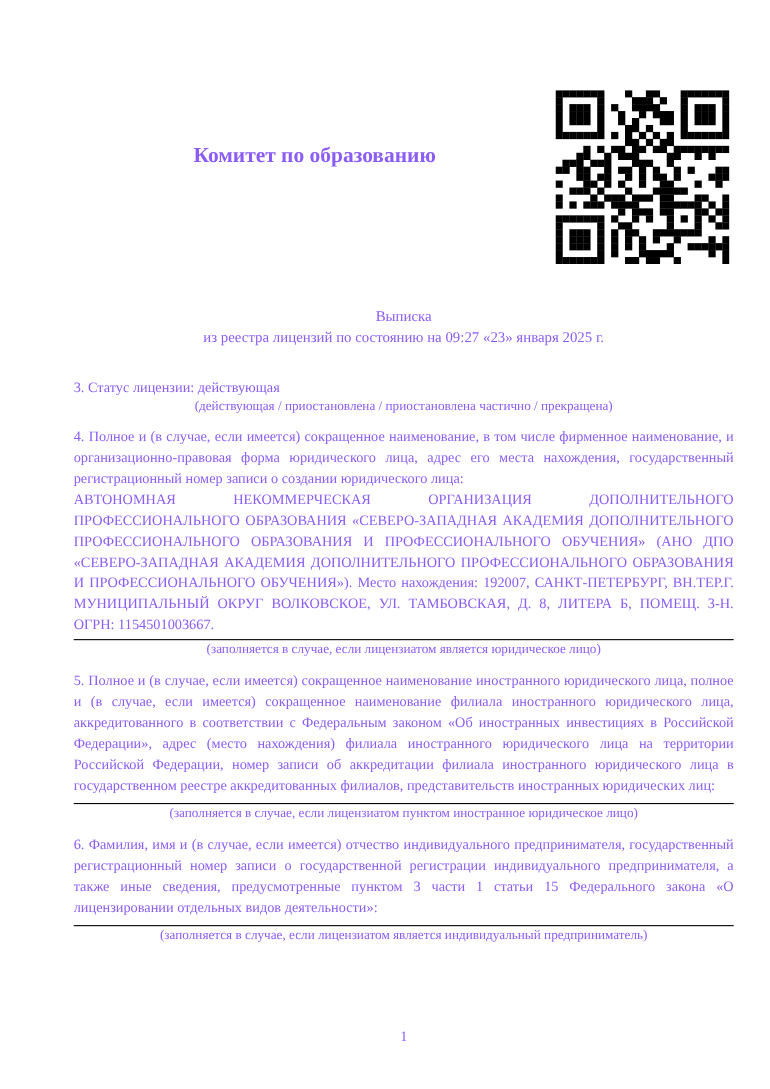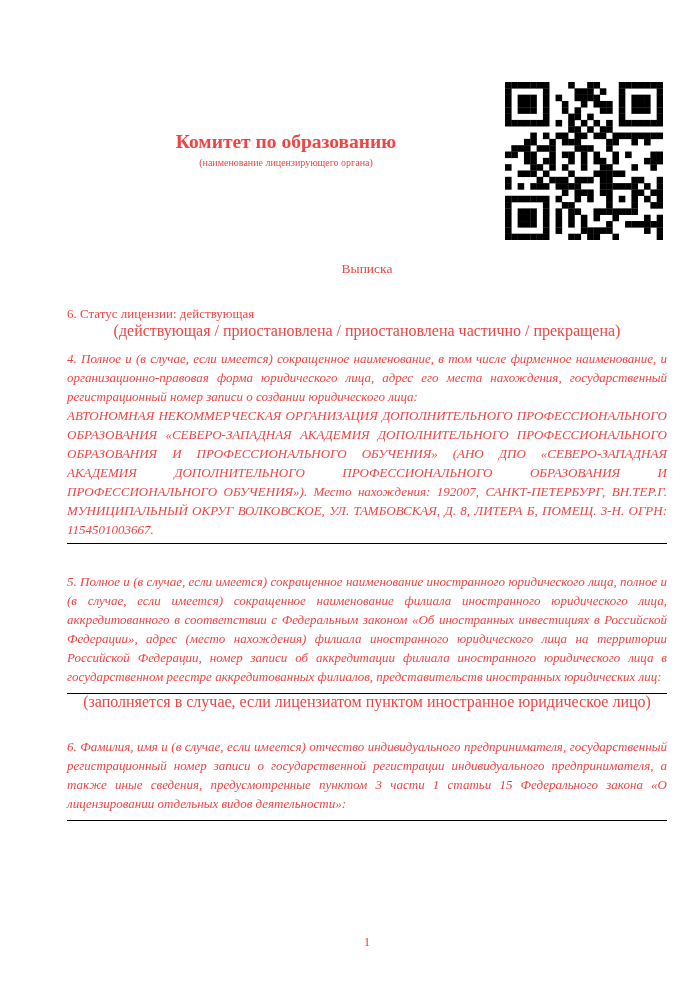--- a/index.html
+++ b/index.html
@@ -3,21 +3,21 @@
 <meta charset="utf-8">
 <style>
   html, body { margin: 0; padding: 0; background: #ffffff; }
   .page {
     position: relative;
     width: 700px;
     height: 990px;
     box-sizing: border-box;
     padding: 0 33px 0 67px;
     background: #ffffff;
-    color: #ef4444;
+    color: #8b5cf6;
     font-family: "Liberation Serif", "DejaVu Serif", serif;
     font-size: 13px;
     overflow: hidden;
   }
   
   .header {
     display: flex;
     align-items: flex-start;
     margin-top: 82px;
     height: 158px;
@@ -39,66 +39,65 @@
     margin-top: 2px;
   }
   .qr {
     flex: 0 0 auto;
     width: 158px;
     height: 158px;
     margin-right: 4px;
   }
   
   .doc-title {
-    margin-top: 19px;
+    margin-top: 38px;
     text-align: center;
     font-size: 13.5px;
     line-height: 19px;
   }
   
   .items { margin-top: 26px; }
   .item { margin-top: 11px; }
   .item:first-child { margin-top: 0; }
   .line, .para {
     margin: 0;
     line-height: 19px;
   }
-  .para { text-align: justify; font-style: italic; }
+  .para { text-align: justify; }
   .note {
-    font-size: 16px;
+    font-size: 12px;
     line-height: 14px;
     text-align: center;
     margin-top: 1px;
   }
   .rule {
     border: none;
     border-top: 1.6px solid #000000;
     margin: 4px 0 0 0;
   }
   .rule-gap { margin-top: 7px; }
   .item-5 .para, .item-6 .para { margin-top: 0; }
-  .gap-before { margin-top: 28px; }
+  .gap-before { margin-top: 12px; }
   .page-number {
     position: absolute;
     left: 67px;
     right: 33px;
     bottom: 40px;
     text-align: center;
     font-size: 13px;
   }
 </style>
 </head>
 <body>
 
 <div class="page">
 
   <div class="header">
     <div class="header-left">
       <div class="authority-name">Комитет по образованию</div>
-      <div class="authority-caption">(наименование лицензирующего органа)</div>
     </div>
     <svg class="qr" viewBox="0 0 158 158" xmlns="http://www.w3.org/2000/svg" aria-hidden="true">
         <g fill="#000000">
           <rect x="0" y="0" width="6.57" height="6.57"></rect>
           <rect x="6.32" y="0" width="6.57" height="6.57"></rect>
           <rect x="12.64" y="0" width="6.57" height="6.57"></rect>
           <rect x="18.96" y="0" width="6.57" height="6.57"></rect>
           <rect x="25.28" y="0" width="6.57" height="6.57"></rect>
           <rect x="31.6" y="0" width="6.57" height="6.57"></rect>
           <rect x="37.92" y="0" width="6.57" height="6.57"></rect>
@@ -403,45 +402,48 @@
           <rect x="82.16" y="151.68" width="6.57" height="6.57"></rect>
           <rect x="88.48" y="151.68" width="6.57" height="6.57"></rect>
           <rect x="107.44" y="151.68" width="6.57" height="6.57"></rect>
           <rect x="151.68" y="151.68" width="6.57" height="6.57"></rect>
         </g>
       </svg>
   </div>
 
   <div class="doc-title">
     <div>Выписка</div>
+    <div>из реестра лицензий по состоянию на 09:27 «23» января 2025 г.</div>
   </div>
 
   <div class="items">
 
     <div class="item item-1">
-      <p class="line">6. Статус лицензии: действующая</p>
+      <p class="line">3. Статус лицензии: действующая</p>
       <div class="note">(действующая / приостановлена / приостановлена частично / прекращена)</div>
     </div>
 
 
 
     <div class="item item-4">
       <p class="para">4. Полное и (в случае, если имеется) сокращенное наименование, в том числе фирменное наименование, и организационно-правовая форма юридического лица, адрес его места нахождения, государственный регистрационный номер записи о создании юридического лица:</p>
       <p class="para">АВТОНОМНАЯ НЕКОММЕРЧЕСКАЯ ОРГАНИЗАЦИЯ ДОПОЛНИТЕЛЬНОГО ПРОФЕССИОНАЛЬНОГО ОБРАЗОВАНИЯ «СЕВЕРО-ЗАПАДНАЯ АКАДЕМИЯ ДОПОЛНИТЕЛЬНОГО ПРОФЕССИОНАЛЬНОГО ОБРАЗОВАНИЯ И ПРОФЕССИОНАЛЬНОГО ОБУЧЕНИЯ» (АНО ДПО «СЕВЕРО-ЗАПАДНАЯ АКАДЕМИЯ ДОПОЛНИТЕЛЬНОГО ПРОФЕССИОНАЛЬНОГО ОБРАЗОВАНИЯ И ПРОФЕССИОНАЛЬНОГО ОБУЧЕНИЯ»). Место нахождения: 192007, САНКТ-ПЕТЕРБУРГ, ВН.ТЕР.Г. МУНИЦИПАЛЬНЫЙ ОКРУГ ВОЛКОВСКОЕ, УЛ. ТАМБОВСКАЯ, Д. 8, ЛИТЕРА Б, ПОМЕЩ. 3-Н. ОГРН: 1154501003667.</p>
       <hr class="rule">
+      <div class="note">(заполняется в случае, если лицензиатом является юридическое лицо)</div>
     </div>
 
     <div class="item item-5 gap-before">
       <p class="para">5. Полное и (в случае, если имеется) сокращенное наименование иностранного юридического лица, полное и (в случае, если имеется) сокращенное наименование филиала иностранного юридического лица, аккредитованного в соответствии с Федеральным законом «Об иностранных инвестициях в Российской Федерации», адрес (место нахождения) филиала иностранного юридического лица на территории Российской Федерации, номер записи об аккредитации филиала иностранного юридического лица в государственном реестре аккредитованных филиалов, представительств иностранных юридических лиц:</p>
       <hr class="rule rule-gap">
       <div class="note">(заполняется в случае, если лицензиатом пунктом иностранное юридическое лицо)</div>
     </div>
 
     <div class="item item-6 gap-before">
       <p class="para">6. Фамилия, имя и (в случае, если имеется) отчество индивидуального предпринимателя, государственный регистрационный номер записи о государственной регистрации индивидуального предпринимателя, а также иные сведения, предусмотренные пунктом 3 части 1 статьи 15 Федерального закона «О лицензировании отдельных видов деятельности»:</p>
       <hr class="rule rule-gap">
+      <div class="note">(заполняется в случае, если лицензиатом является индивидуальный предприниматель)</div>
     </div>
 
   </div>
 
   <div class="page-number">1</div>
 
 </div>
 
 </body></html>

